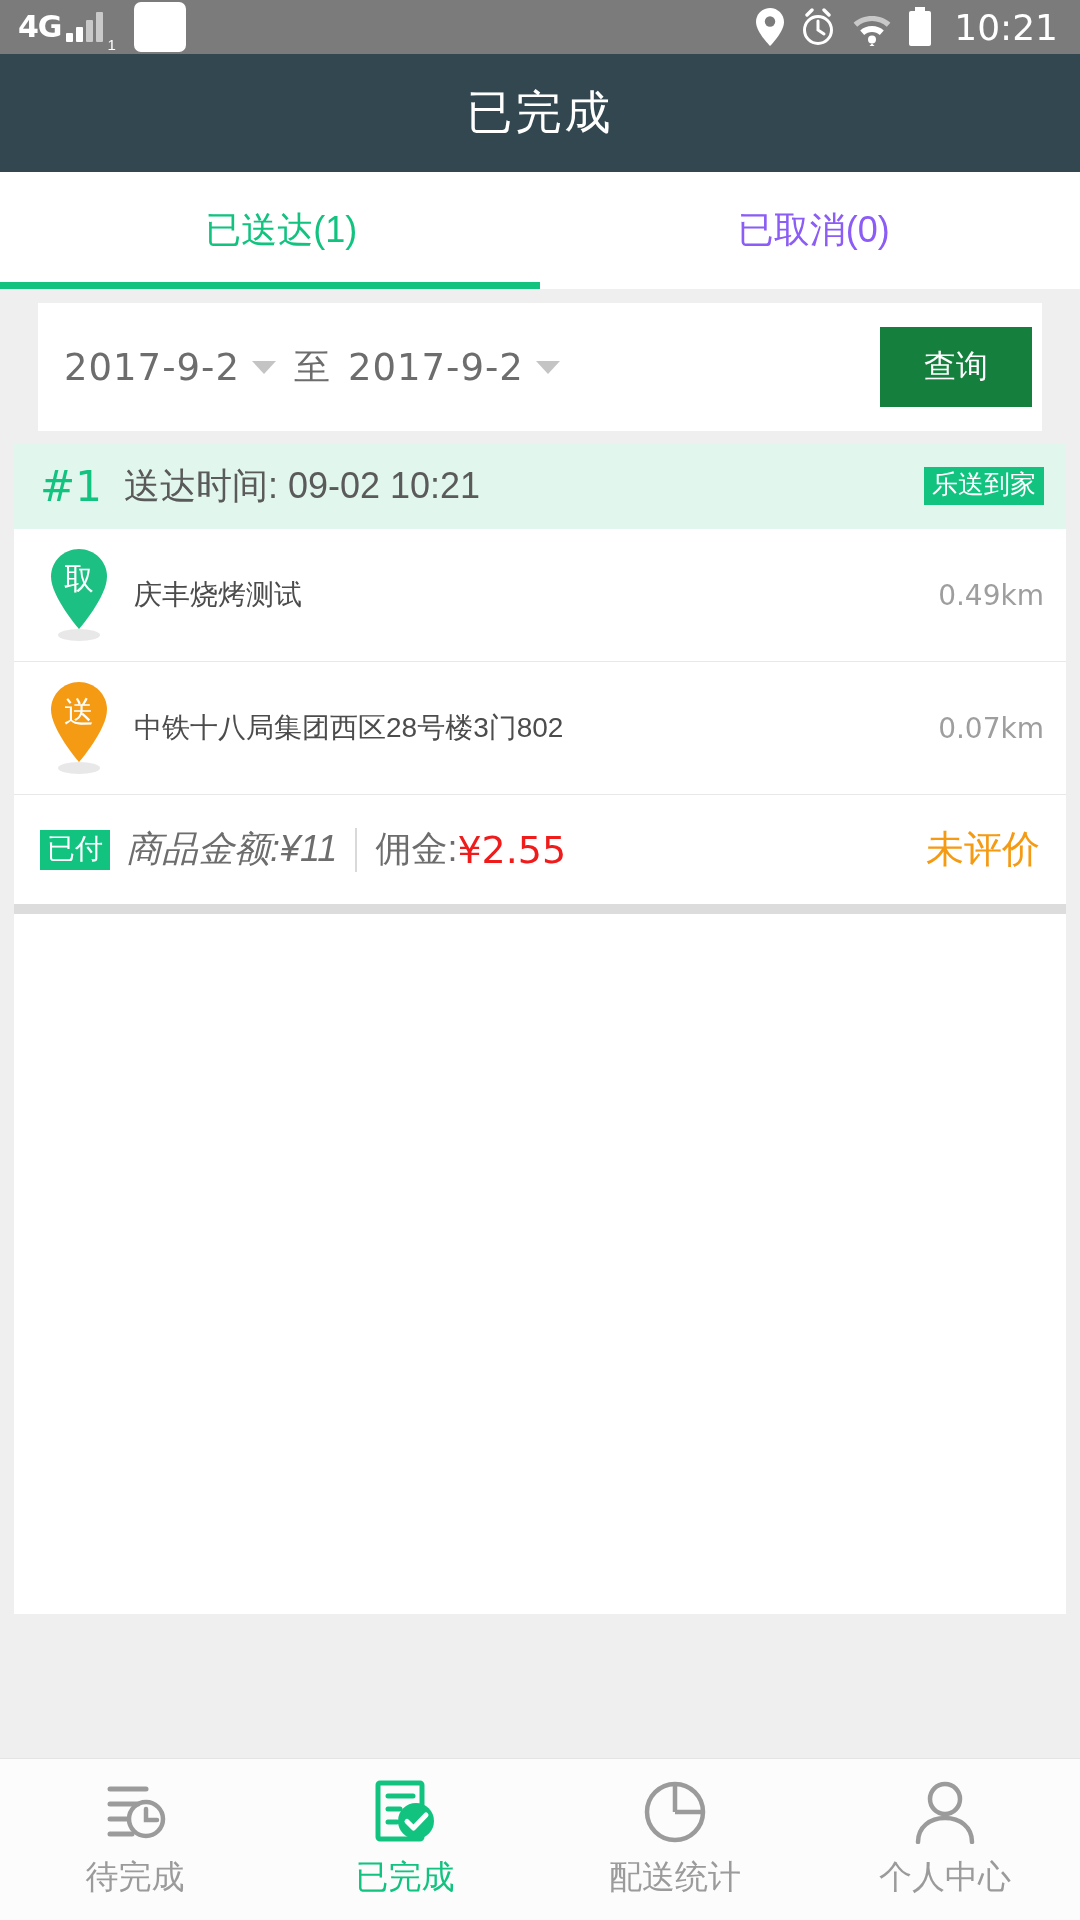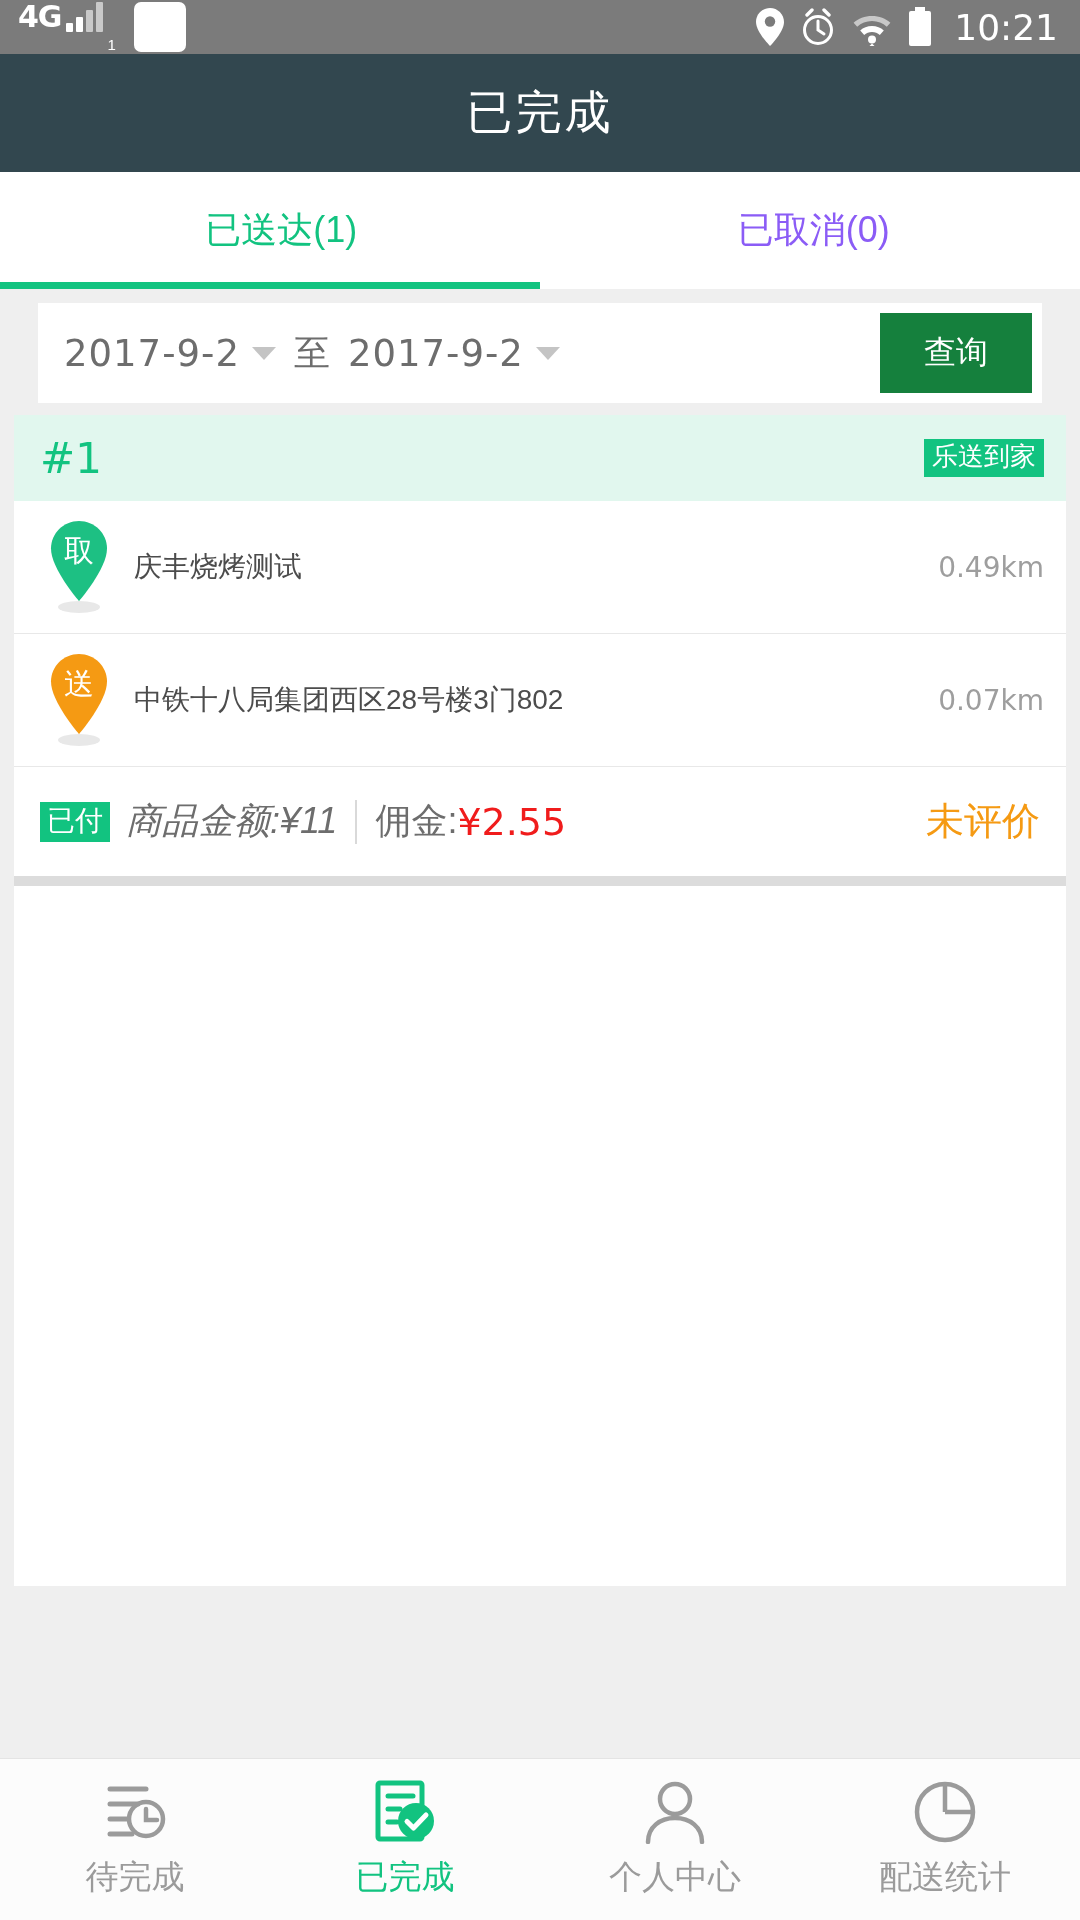--- a/index.html
+++ b/index.html
@@ -10,21 +10,21 @@
     overflow: hidden;
   }
   #app { position: relative; width: 1080px; height: 1920px; background: #fff; display: flex; flex-direction: column; }
 
   
   .statusbar {
     height: 54px; background: #7b7b7b; flex: 0 0 54px;
     display: flex; align-items: center; justify-content: space-between;
     padding: 0 22px 0 18px; color: #fff;
   }
-  .sb-left { display: flex; align-items: flex-start; gap: 4px; }
+  .sb-left { display: flex; align-items: center; gap: 4px; }
   .sb-4g { font-size: 30px; font-weight: 700; letter-spacing: -1px; line-height: 1; font-family: "DejaVu Sans", sans-serif; }
   .sig-bars { display: flex; align-items: flex-end; gap: 3px; height: 30px; }
   .sig-bars i { display: block; width: 7px; background: #fff; border-radius: 1px; }
   .sig-bars i:nth-child(1) { height: 9px; }
   .sig-bars i:nth-child(2) { height: 15px; }
   .sig-bars i:nth-child(3) { height: 22px; background: #c9c9c9; }
   .sig-bars i:nth-child(4) { height: 30px; background: #c9c9c9; }
   .sig-sub { font-size: 15px; line-height: 1; margin-left: 1px; align-self: flex-end; }
   .sb-card { width: 52px; height: 50px; background: #fff; border-radius: 7px; margin-left: 14px; }
 
@@ -46,21 +46,21 @@
     font-size: 36px; color: #8b5cf6;
   }
   .tab.active { color: #12c380; }
   .tab-underline {
     position: absolute; bottom: 0; left: 0; width: 50%; height: 7px; background: #12c380;
   }
 
   
   .querywrap { flex: 0 0 126px; background: #efefef; padding: 14px 38px 12px 38px; }
   .querybar {
-    height: 100px; background: #fff; display: flex; align-items: center;
+    height: 128px; background: #fff; display: flex; align-items: center;
     padding-left: 26px; padding-right: 0;
   }
   .date-field { display: flex; align-items: center; gap: 12px; }
   .date-text { font-size: 37px; color: #6d6d6d; letter-spacing: 1px; font-family: "DejaVu Sans", sans-serif; }
   .caret { width: 0; height: 0; border-left: 12px solid transparent; border-right: 12px solid transparent; border-top: 13px solid #c4c4c4; }
   .to-label { font-size: 36px; color: #6d6d6d; margin: 0 18px; }
   .query-btn {
     margin-left: auto; height: 80px; min-width: 152px;
     background: #15803d; color: #fff; font-size: 32px;
     display: flex; align-items: center; justify-content: center;
@@ -192,20 +192,21 @@
       </div>
       <button class="query-btn">查询</button>
     </div>
   </div>
 
   <div class="listarea">
     <div class="card">
 
       <div class="card-head">
         <span class="order-no">#1</span>
+        <span class="deliver-time">送达时间: 09-02 10:21</span>
         <span class="src-badge">乐送到家</span>
       </div>
 
       <div class="addr-row">
         <span class="pin">
           <svg width="78" height="100" viewBox="0 0 78 100">
             <ellipse cx="39" cy="90" rx="21" ry="6" fill="#e8e8e8"></ellipse>
             <path d="M39 4C23.6 4 11 16.3 11 31.5 11 52 39 84 39 84s28-32 28-52.5C67 16.3 54.4 4 39 4z" fill="#1dc083"></path>
           </svg>
           <span class="pin-letter">取</span>
@@ -273,33 +274,33 @@
           </g>
           <circle cx="42" cy="41" r="18" fill="#12c380"></circle>
           <path d="M33 41.5l6.5 6.5L52 35" fill="none" stroke="#fff" stroke-width="5" stroke-linecap="round" stroke-linejoin="round"></path>
         </svg>
       </span>
       <span class="navlabel">已完成</span>
     </div>
 
     <div class="navitem">
       <span class="navicon">
-        <svg width="62" height="64" viewBox="0 0 62 64">
-          <circle cx="31" cy="19" r="15" fill="none" stroke="#9b9b9b" stroke-width="4.5"></circle>
-          <path d="M4 62c0-15 12-24 27-24s27 9 27 24" fill="none" stroke="#9b9b9b" stroke-width="4.5" stroke-linecap="round"></path>
-        </svg>
-      </span>
-      <span class="navlabel">个人中心</span>
-    </div>
-
-    <div class="navitem">
-      <span class="navicon">
         <svg width="64" height="64" viewBox="0 0 64 64">
           <circle cx="32" cy="32" r="28" fill="none" stroke="#9b9b9b" stroke-width="4.5"></circle>
           <path d="M32 32V4" fill="none" stroke="#9b9b9b" stroke-width="4.5"></path>
           <path d="M32 32h28" fill="none" stroke="#9b9b9b" stroke-width="4.5"></path>
         </svg>
       </span>
       <span class="navlabel">配送统计</span>
     </div>
 
+    <div class="navitem">
+      <span class="navicon">
+        <svg width="62" height="64" viewBox="0 0 62 64">
+          <circle cx="31" cy="19" r="15" fill="none" stroke="#9b9b9b" stroke-width="4.5"></circle>
+          <path d="M4 62c0-15 12-24 27-24s27 9 27 24" fill="none" stroke="#9b9b9b" stroke-width="4.5" stroke-linecap="round"></path>
+        </svg>
+      </span>
+      <span class="navlabel">个人中心</span>
+    </div>
+
   </div>
 </div>
 
 </body></html>

